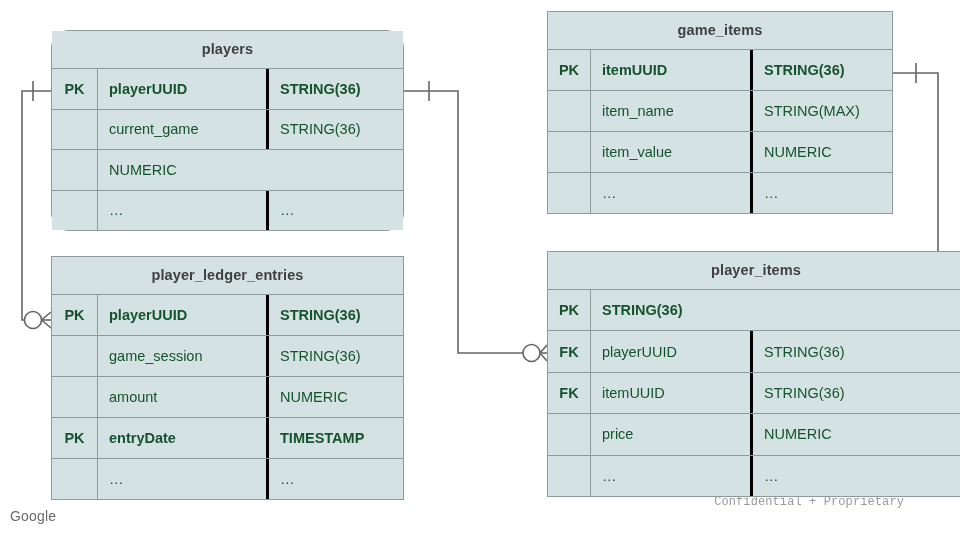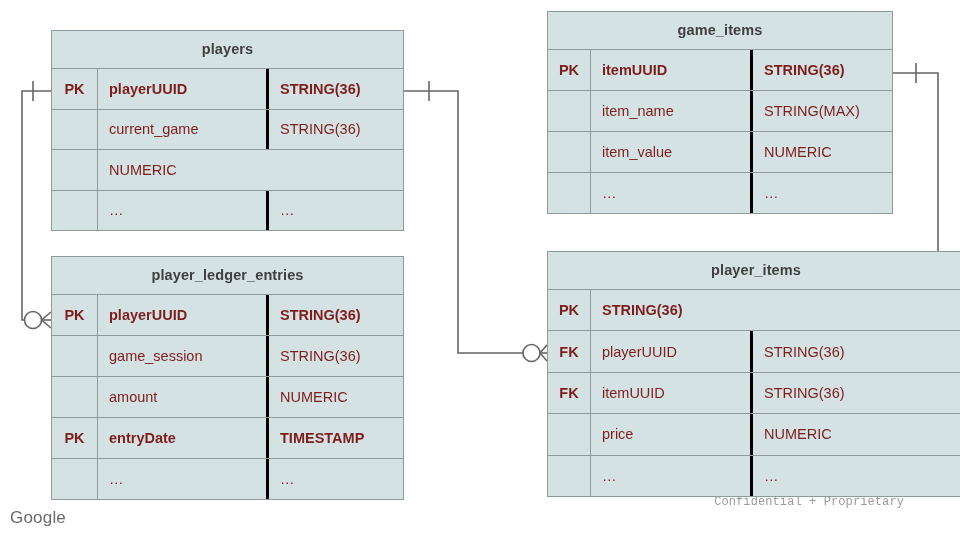--- a/index.html
+++ b/index.html
@@ -54,21 +54,21 @@
     border-bottom: 1px solid #8e9a9c;
     background: #d5e2e4;
   }
   .erow:last-child { border-bottom: none; }
 
   .ecell {
     box-sizing: border-box;
     display: flex;
     align-items: center;
     font-size: 14.5px;
-    color: #7f1d1d;
+    color: #14532d;
     overflow: hidden;
     white-space: nowrap;
   }
   .ecell.key {
     justify-content: center;
     border-right: 1px solid #8e9a9c;
     font-weight: bold;
   }
   .ecell.name {
     padding-left: 11px;
@@ -97,21 +97,21 @@
     width: 960px; height: 540px;
     z-index: 1;
     pointer-events: none;
   }
 
   
   .logo {
     position: absolute;
     left: 10px;
     top: 508px;
-    font-size: 17px;
+    font-size: 14px;
     color: #6a6a6a;
     letter-spacing: 0.2px;
     font-family: "Liberation Sans", "DejaVu Sans", sans-serif;
   }
   .confidential {
     position: absolute;
     right: 56px;
     top: 495px;
     font-size: 12px;
     color: #9a9a9a;
@@ -160,21 +160,21 @@
 
         <path d="M 904 394 L 893 394"></path>
         <path d="M 904 394 L 893 386"></path>
         <path d="M 904 394 L 893 402"></path>
       </g>
 
     </g>
   </svg>
 
   <div id="entities-host">
-      <div class="entity tbl-left" style="left: 51px; top: 30px; width: 353px; height: 201px;">
+      <div class="entity tbl-left" style="left: 51px; top: 30px; width: 353px; height: 201px; border-radius: 18px;">
         <div class="entity-title">players</div>
         <div class="entity-rows">
           <div class="erow pkrow">
             <div class="ecell key">PK</div>
             <div class="ecell name">playerUUID</div>
             <div class="ecell type">STRING(36)</div>
           </div>
           <div class="erow">
             <div class="ecell key"></div>
             <div class="ecell name">current_game</div>

